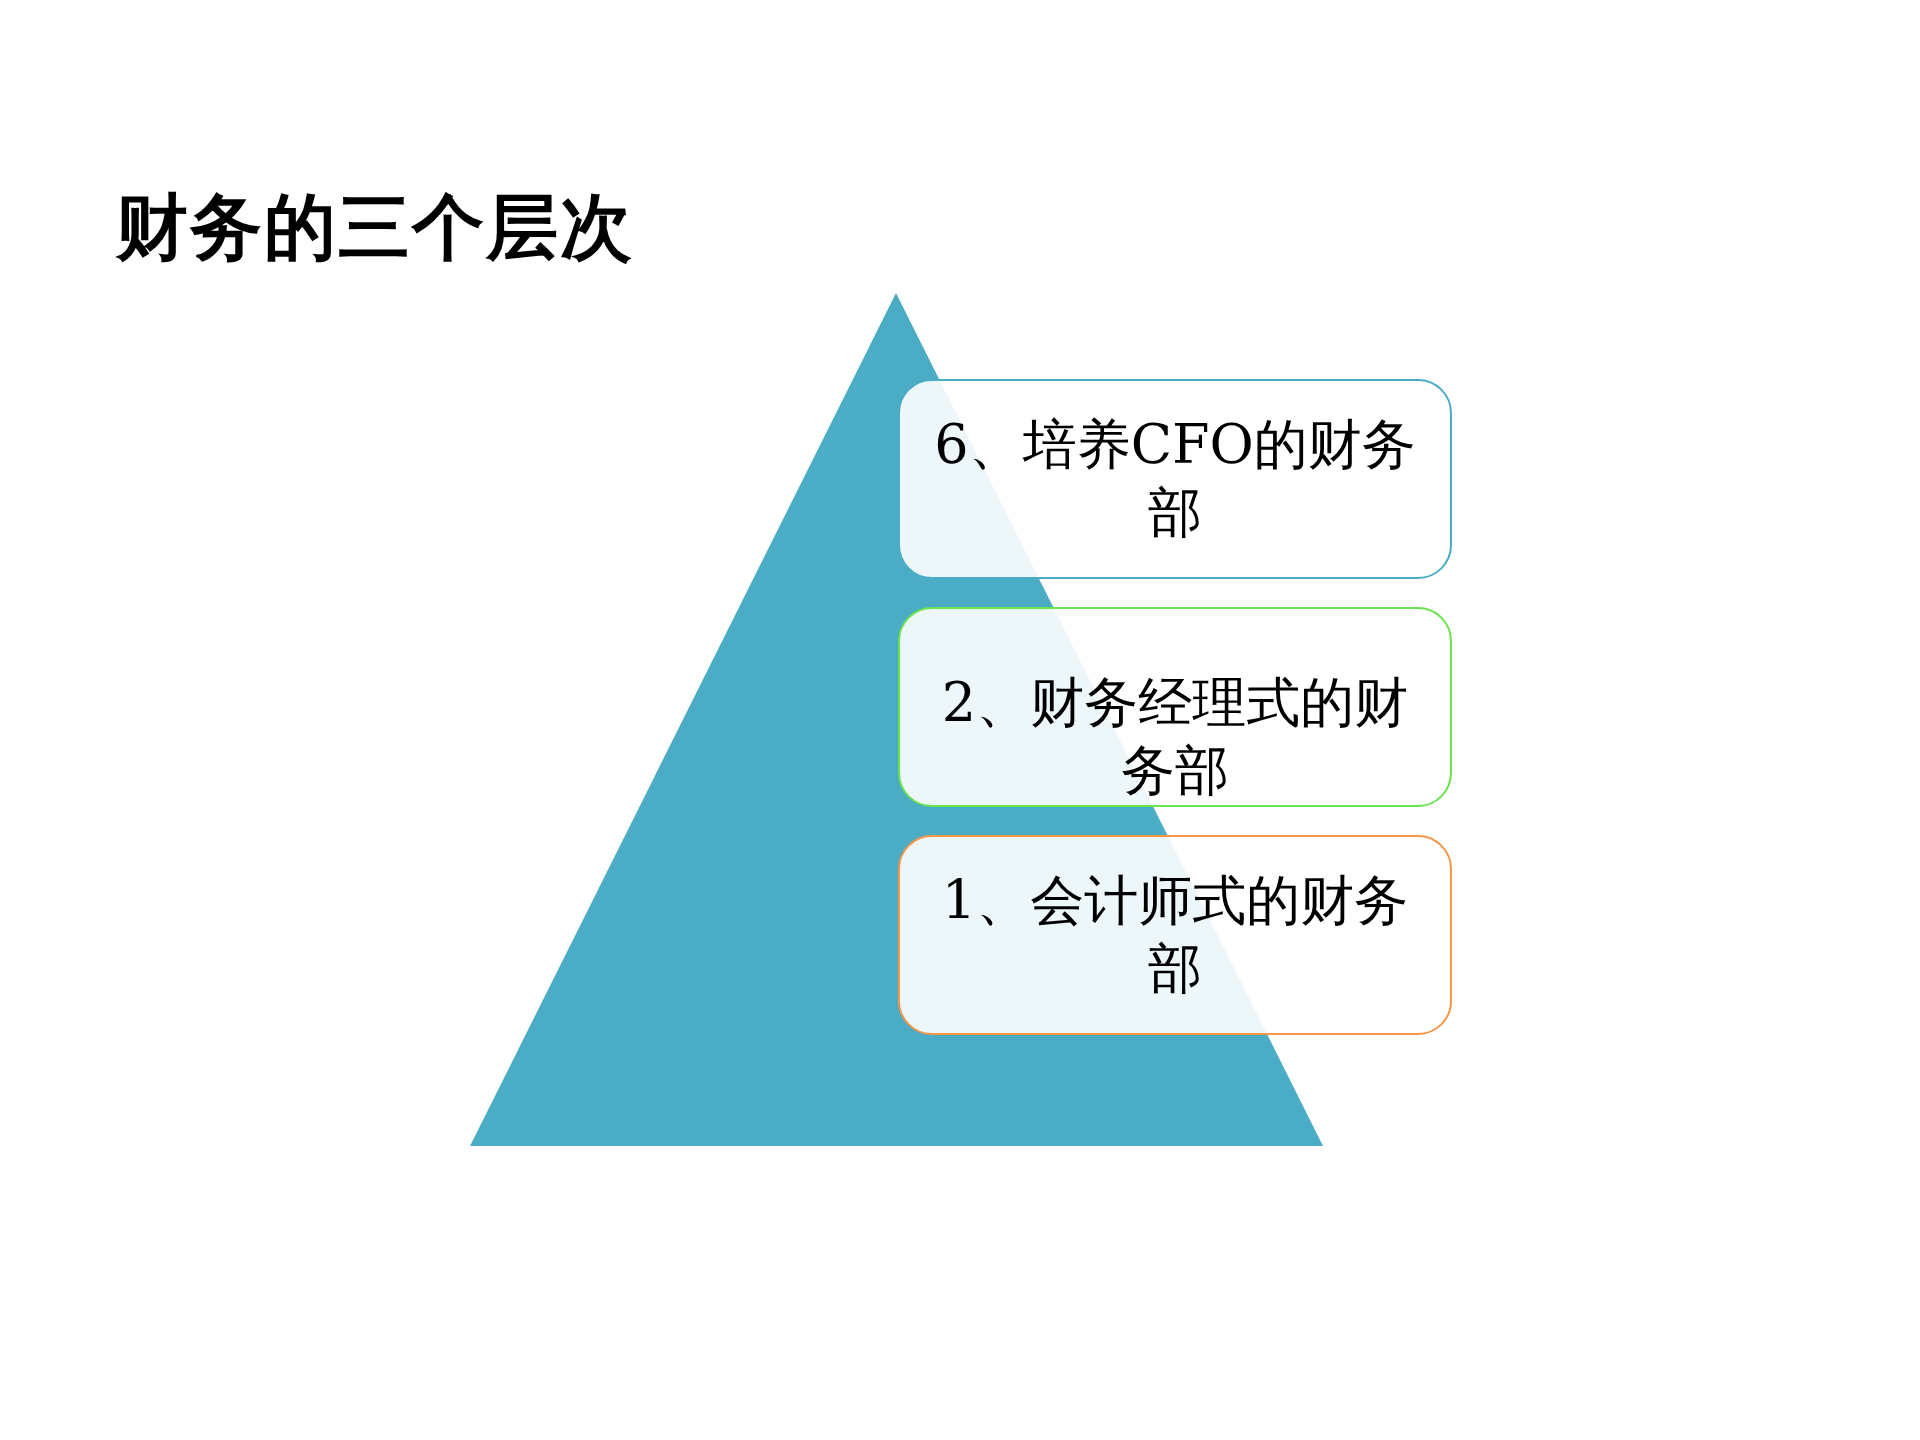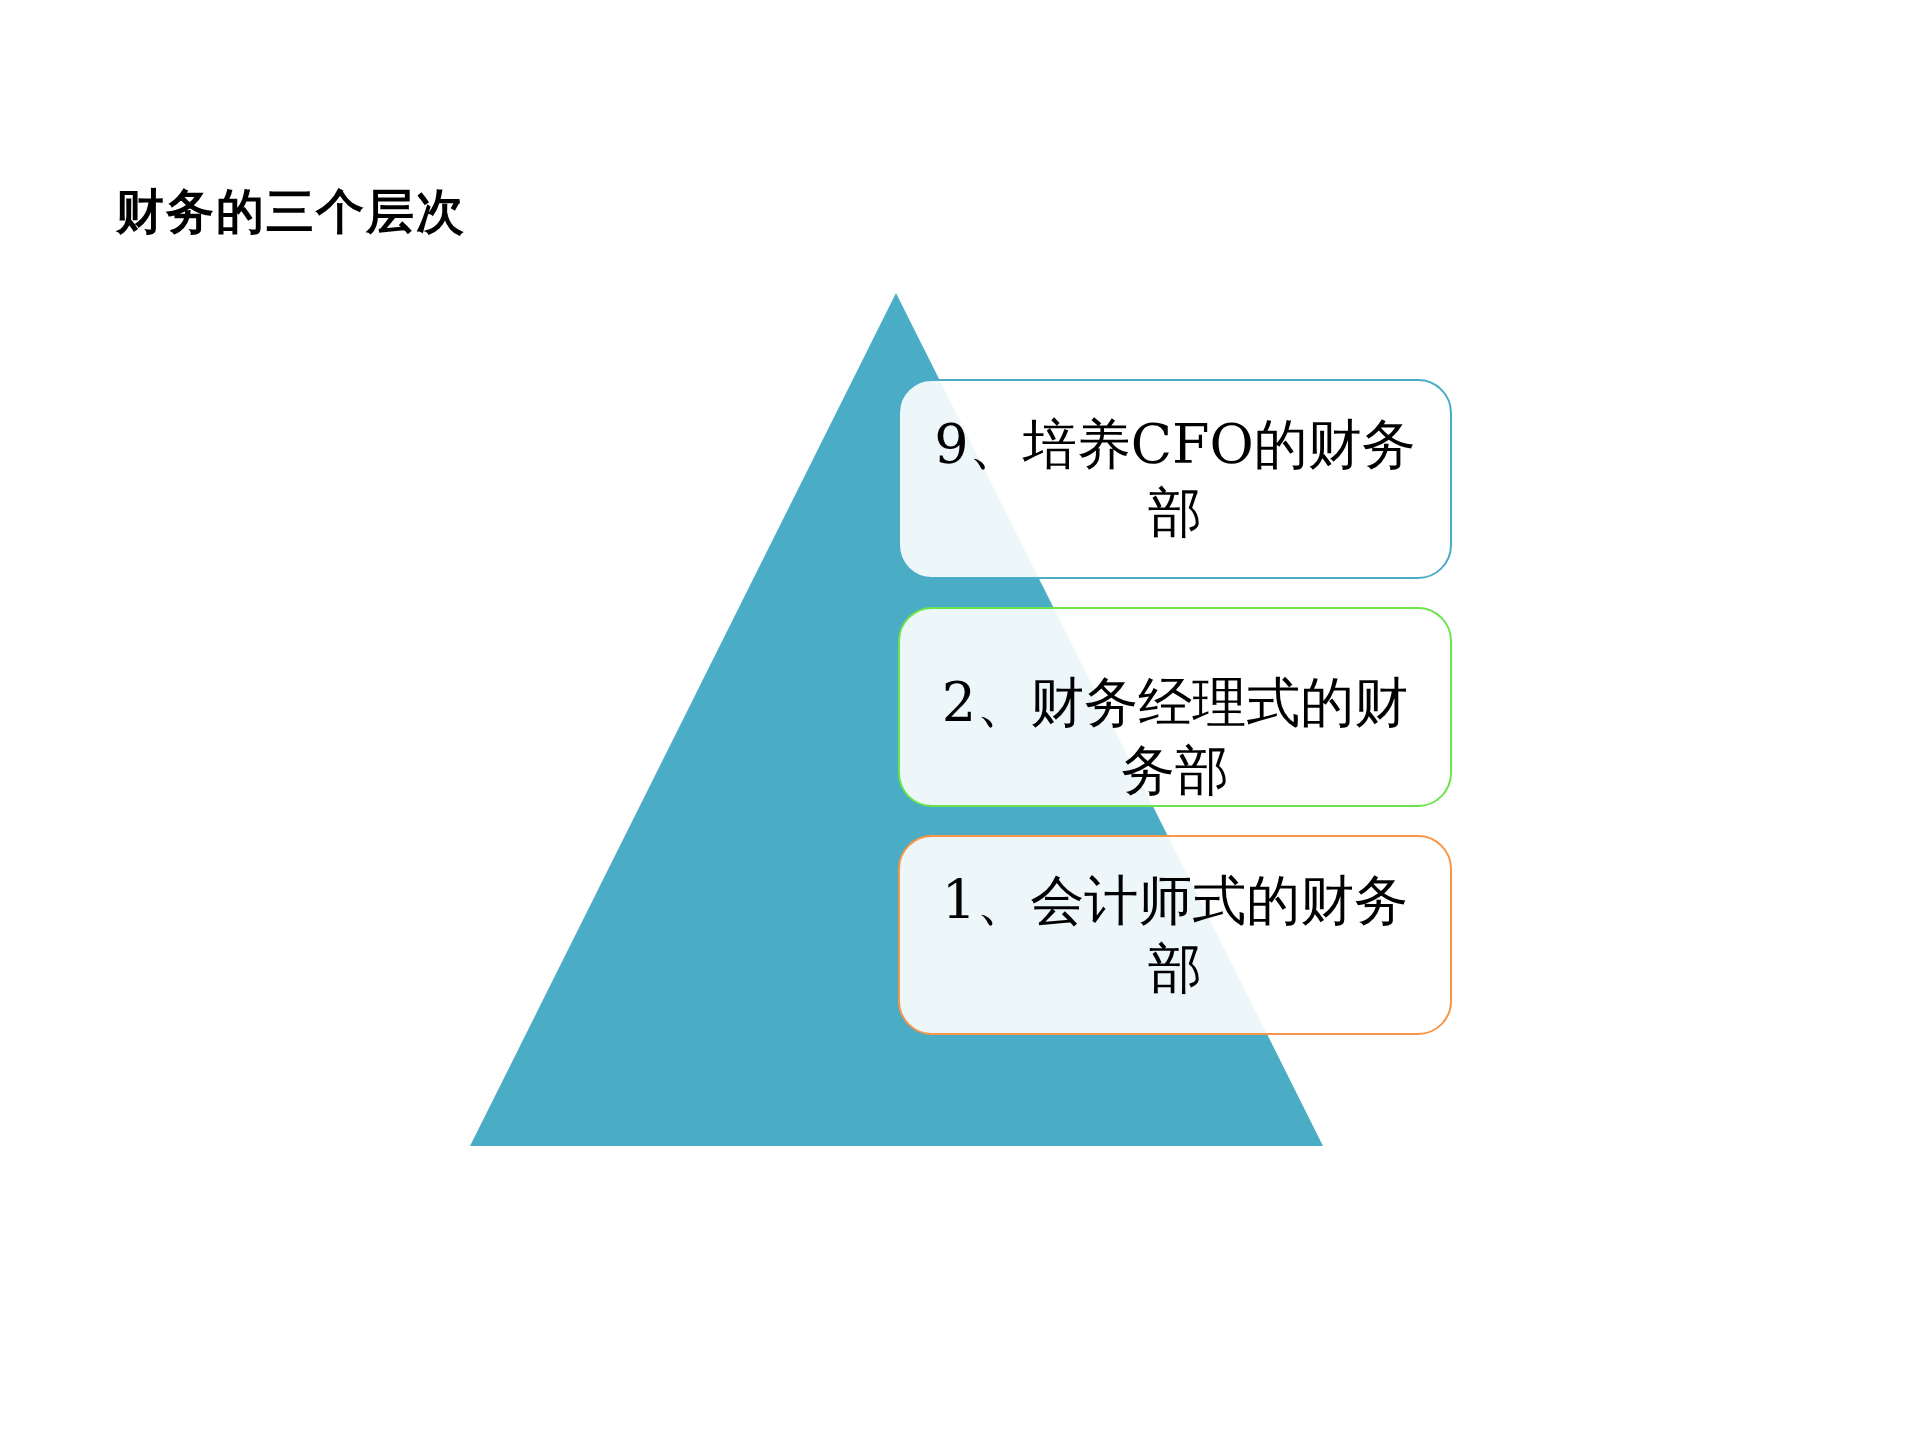--- a/index.html
+++ b/index.html
@@ -2,21 +2,21 @@
 <html><head>
   <meta charset="utf-8">
   <style>
     html, body { margin: 0; padding: 0; }
     body {
       width: 1920px; height: 1440px; background: #ffffff; position: relative; overflow: hidden;
       font-family: "DejaVu Sans", "Liberation Sans", sans-serif;
     }
     .title {
       position: absolute; left: 116px; top: 180px;
-      font-size: 48px; font-weight: bold; color: #000; letter-spacing: 2px;
+      font-size: 72px; font-weight: bold; color: #000; letter-spacing: 2px;
       font-family: "DejaVu Sans", sans-serif;
     }
     svg.pyramid { position: absolute; left: 0; top: 0; }
     .box {
       position: absolute; left: 898px; width: 554px; height: 200px;
       box-sizing: border-box; border: 2px solid; border-radius: 34px;
       background: rgba(255,255,255,0.9);
       display: flex; align-items: center; justify-content: center; text-align: center;
       padding: 0 24px;
     }
@@ -28,20 +28,20 @@
 </head>
 <body>
 
 <div class="title">财务的三个层次</div>
 
 <svg class="pyramid" width="1920" height="1440">
   <polygon id="pyr" points="896,293 1323,1146 470,1146" fill="#4BACC6"></polygon>
 </svg>
 
 <div class="box" id="b0" style="top: 379px; border-color: rgb(75, 172, 198);">
-  <span>9、培养CFO的财务部</span>
+  <span>6、培养CFO的财务部</span>
 </div>
 <div class="box" id="b1" style="top: 607px; border-color: rgb(107, 227, 77); align-items: flex-end;">
   <span>2、财务经理式的财务部</span>
 </div>
 <div class="box" id="b2" style="top: 835px; border-color: rgb(247, 150, 70);">
   <span>1、会计师式的财务部</span>
 </div>
 
 </body></html>

